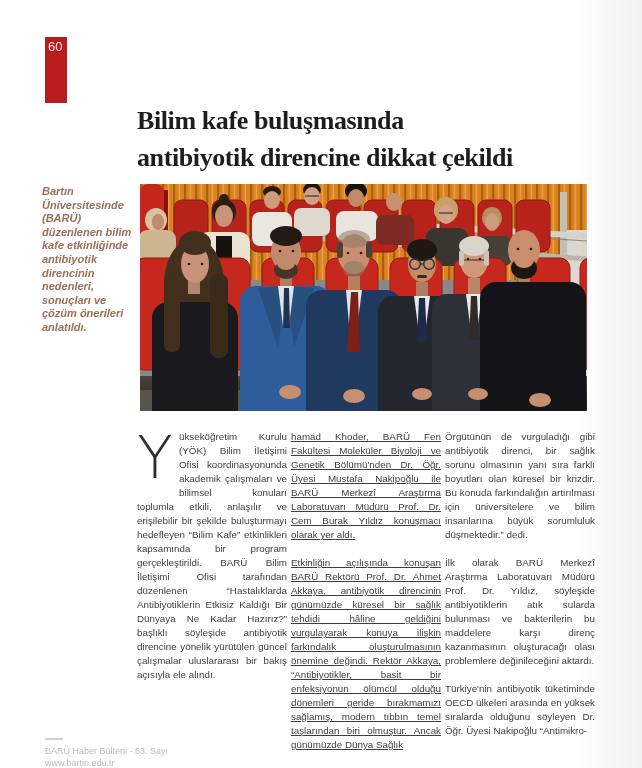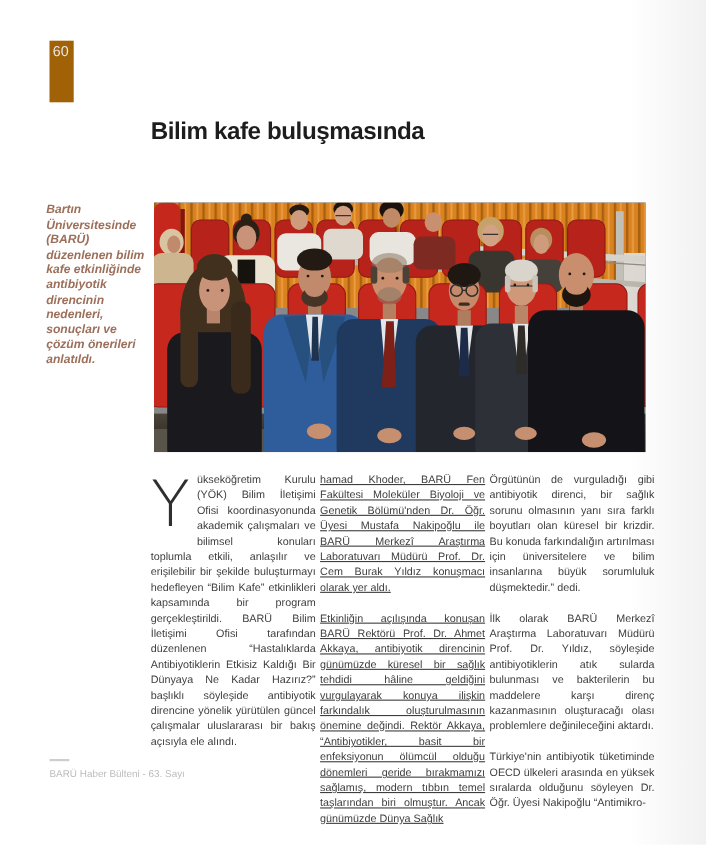--- a/index.html
+++ b/index.html
@@ -7,28 +7,28 @@
     width:642px;height:768px;position:relative;overflow:hidden;
     background:#ffffff;
     font-family:"Liberation Sans","DejaVu Sans",sans-serif;
   }
   .page-edge{
     position:absolute;top:0;right:0;width:70px;height:768px;
     background:linear-gradient(to right, rgba(0,0,0,0) 0%, rgba(0,0,0,0.055) 100%);
     pointer-events:none;
   }
   .page-num-box{
-    position:absolute;left:45px;top:37px;width:22px;height:56px;
-    background:#a16207;color:#e7e7e7;
+    position:absolute;left:45px;top:37px;width:22px;height:66px;
+    background:#b91c1c;color:#e7e7e7;
     font-size:13px;padding:2px 0 0 3px;box-sizing:border-box;
   }
   .headline{
     position:absolute;left:137px;top:85px;width:470px;
-    color:#1d1d1d;font-size:22px;font-weight:bold;
-    line-height:37px;letter-spacing:-0.4px;
+    color:#1d1d1d;font-size:26px;font-weight:bold;
+    line-height:37px;letter-spacing:-0.4px;font-family:Liberation Serif, serif;
   }
   .lead{
     position:absolute;left:42px;top:185px;width:90px;
     text-align:left;font-style:italic;font-weight:bold;
     font-size:11px;line-height:13.6px;color:#9c6f5a;
   }
   .photo{
     position:absolute;left:140px;top:184px;width:447px;height:227px;
     background:#888;overflow:hidden;
   }
@@ -41,34 +41,35 @@
   .col1{left:0;}
   .col2{left:154px;text-decoration:underline;}
   .col3{left:308px;}
   .col p{margin:0 0 14px 0;}
   .dropcap{
     float:left;font-size:58px;line-height:50px;height:54px;width:36px;
     font-weight:200;color:#2f2f2f;margin:3px 6px 0 0;text-align:center;
     font-family:"DejaVu Sans",sans-serif;
   }
   .footer{
-    position:absolute;left:45px;top:690px;width:220px;
+    position:absolute;left:45px;top:738px;width:220px;
     font-size:9px;line-height:12px;color:#bcbcbc;
   }
   .footer-rule{width:18px;height:2px;background:#cecece;margin-bottom:5px;}
 </style>
 </head>
 <body>
 
 <div class="page-num-box">
   <span>60</span>
 </div>
 
 <h1 class="headline">
   <div>Bilim kafe buluşmasında</div>
+  <div>antibiyotik direncine dikkat çekildi</div>
 </h1>
 
 <div class="lead">Bartın Üniversitesinde (BARÜ) düzenlenen bilim kafe etkinliğinde antibiyotik direncinin nedenleri, sonuçları ve çözüm önerileri anlatıldı.</div>
 
 <div class="photo">
   <svg viewBox="0 0 447 227" width="447" height="227">
     <defs>
       <pattern id="slats" width="11" height="12" patternUnits="userSpaceOnUse">
         <rect width="11" height="12" fill="#d9821f"></rect>
         <rect x="0" width="2.2" height="12" fill="#a86010"></rect>
@@ -266,15 +267,16 @@
   <div class="col col3">
     <p>Örgütünün de vurguladığı gibi antibiyotik direnci, bir sağlık sorunu olmasının yanı sıra farklı boyutları olan küresel bir krizdir. Bu konuda farkındalığın artırılması için üniversitelere ve bilim insanlarına büyük sorumluluk düşmektedir.” dedi.</p>
     <p>İlk olarak BARÜ Merkezî Araştırma Laboratuvarı Müdürü Prof. Dr. Yıldız, söyleşide antibiyotiklerin atık sularda bulunması ve bakterilerin bu maddelere karşı direnç kazanmasının oluşturacağı olası problemlere değinileceğini aktardı.</p>
     <p>Türkiye'nin antibiyotik tüketiminde OECD ülkeleri arasında en yüksek sıralarda olduğunu söyleyen Dr. Öğr. Üyesi Nakipoğlu “Antimikro-</p>
   </div>
 </div>
 
 <div class="footer">
   <div class="footer-rule"></div>
   <div>BARÜ Haber Bülteni - 63. Sayı</div>
+  <div>www.bartin.edu.tr</div>
 </div>
 
 <div class="page-edge"></div>
 
 </body></html>

